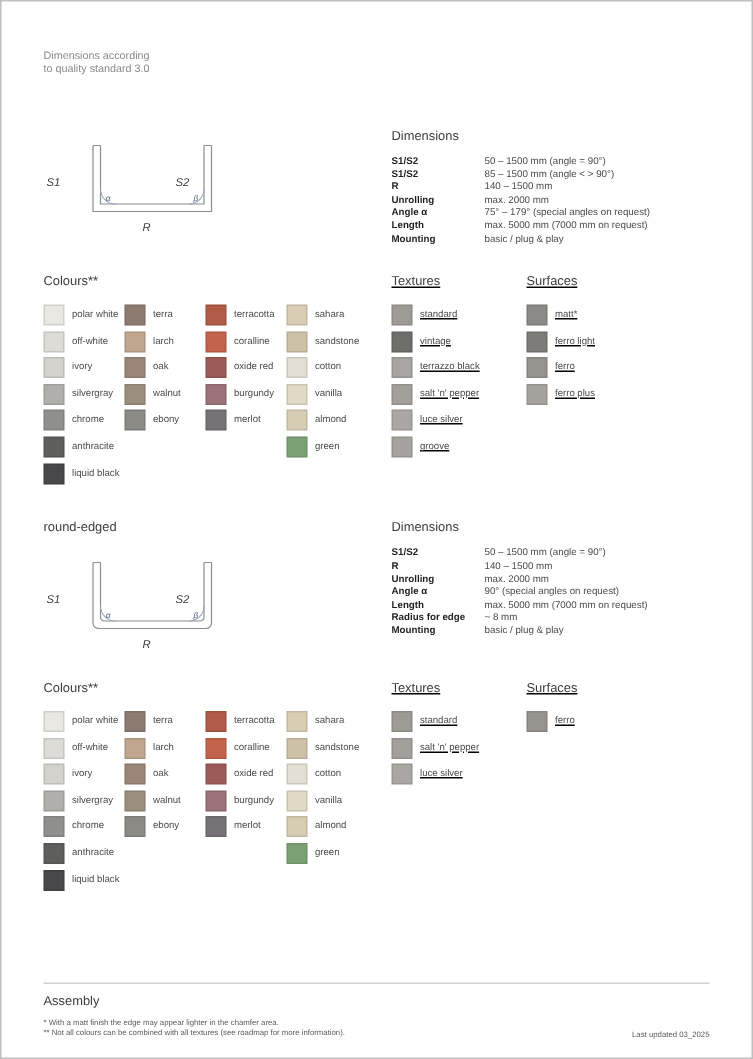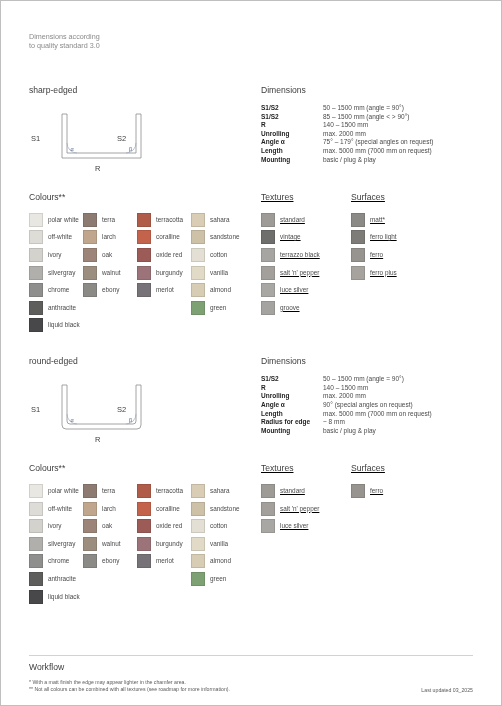--- a/index.html
+++ b/index.html
@@ -75,20 +75,21 @@
     color: #3d3d3d;
     margin-bottom: 9px;
   }
 
   
   .shape-wrap {
     position: relative;
     height: 70px;
     width: 200px;
     margin-top: 2px;
+    font-style: italic;
   }
   .shape-wrap svg { display: block; }
   .shape-lbl {
     position: absolute;
     font-size: 7.5px;
     color: #3d3d3d;
   }
   .lbl-s1 { left: 2px;  top: 30px; }
   .lbl-s2 { left: 88px; top: 30px; }
   .lbl-r  { left: 66px; top: 60px; }
@@ -174,21 +175,20 @@
     <div class="header">
       <div class="quality-note">
         <div>Dimensions according</div>
         <div>to quality standard 3.0</div>
       </div>
     </div>
 
     <div class="section" style="margin-top:14px;">
       <div class="cols">
         <div class="col-left">
-          <div class="sec-label">sharp-edged</div>
           <div class="shape-wrap">
             <svg width="200" height="68" viewBox="0 0 200 68">
               <g fill="none" stroke="#8d8d8d" stroke-width="0.8">
                 <path d="M33 10 L33 54 L112 54 L112 10"></path>
                 <path d="M38 10 L38 49 L107 49 L107 10"></path>
                 <path d="M33 10 L38 10 M112 10 L107 10"></path>
               </g>
               <g fill="none" stroke="#9aa7c4" stroke-width="0.7">
                 <path d="M38 39 A10 10 0 0 0 48 49"></path>
                 <path d="M107 39 A10 10 0 0 1 97 49"></path>
@@ -595,21 +595,21 @@
                   </div>
                 </div>
             </div>
           </div>
         </div>
       </div>
     </div>
 
     <div class="footer">
       <hr class="footer-hr">
-      <div class="workflow-lbl">Workflow</div>
+      <div class="workflow-lbl">Assembly</div>
       <div class="foot-row">
         <div class="foot-notes">
           <div>* With a matt finish the edge may appear lighter in the chamfer area.</div>
           <div>** Not all colours can be combined with all textures (see roadmap for more information).</div>
         </div>
         <div class="foot-upd">Last updated 03_2025</div>
       </div>
     </div>
 
   </div>

